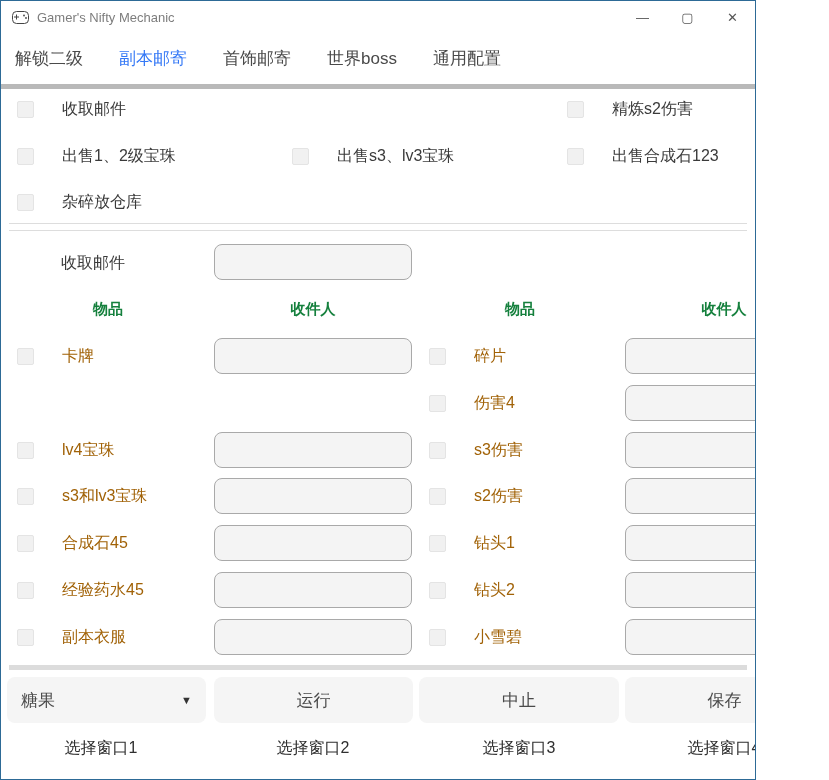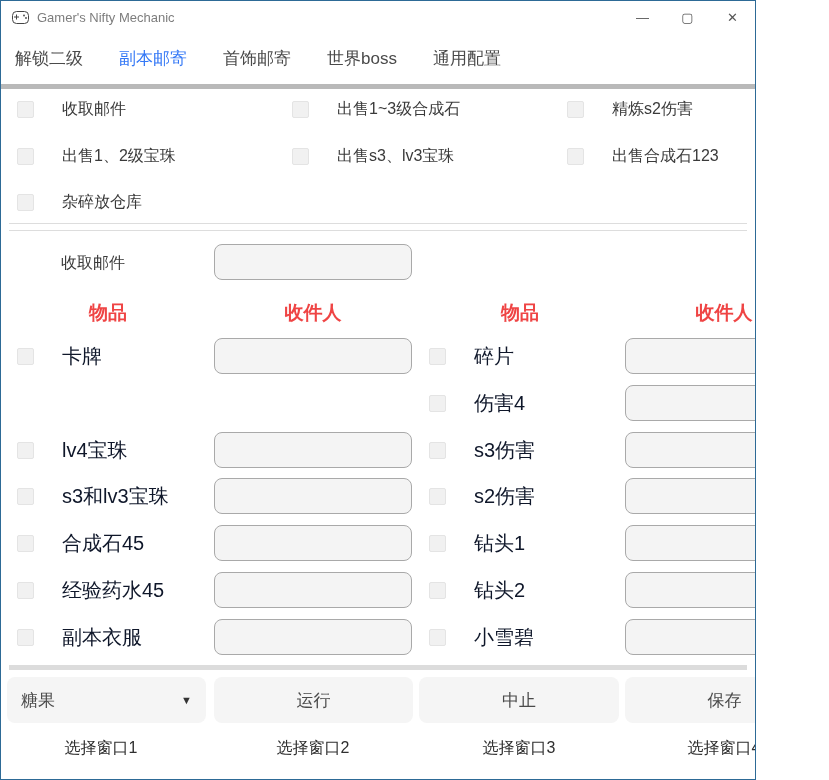--- a/index.html
+++ b/index.html
@@ -47,24 +47,24 @@
   }
   .opt .lbl { margin-left: 28px; font-size: 16px; color: #3a3a3a; white-space: nowrap; }
   
   .field-input {
     position: absolute; width: 198px; height: 36px;
     background: #f4f4f4; border: 1px solid #a9a9a9; border-radius: 8px;
     font-size: 15px; padding: 0 10px; color: #333; outline: none;
   }
   .col-header {
     position: absolute; transform: translateX(-50%);
-    font-size: 19px; font-weight: bold; color: #ef4444; white-space: nowrap;
+    font-size: 15px; font-weight: bold; color: #15803d; white-space: nowrap;
   }
   .mailrow { position: absolute; height: 36px; display: flex; align-items: center; }
-  .mailrow .lbl { margin-left: 28px; font-size: 20px; color: #0f172a; white-space: nowrap; }
+  .mailrow .lbl { margin-left: 28px; font-size: 16px; color: #a16207; white-space: nowrap; }
   .mailrow .field-input { top: 0; }
   
   .footer-ctl {
     position: absolute; top: 676px; height: 46px;
     background: #f5f5f5; border-radius: 8px;
     display: flex; align-items: center; justify-content: center;
     font-size: 17px; color: #4a4a4a; cursor: default;
   }
   .dropdown { justify-content: space-between; padding: 0 14px; }
   .dd-arrow { font-size: 11px; color: #333; }
@@ -101,24 +101,20 @@
     <span class="tab">首饰邮寄</span>
     <span class="tab">世界boss</span>
     <span class="tab">通用配置</span>
   </div>
   <div class="divider-thick" style="top:83px"></div>
 
   <div class="opt" style="left:16px;top:99px">
     <span class="checkbox"></span>
     <span class="lbl">收取邮件</span>
   </div>
-  <div class="opt" style="left:291px;top:99px">
-    <span class="checkbox"></span>
-    <span class="lbl">出售1~3级合成石</span>
-  </div>
   <div class="opt" style="left:566px;top:99px">
     <span class="checkbox"></span>
     <span class="lbl">精炼s2伤害</span>
   </div>
   <div class="opt" style="left:16px;top:146px">
     <span class="checkbox"></span>
     <span class="lbl">出售1、2级宝珠</span>
   </div>
   <div class="opt" style="left:291px;top:146px">
     <span class="checkbox"></span>

